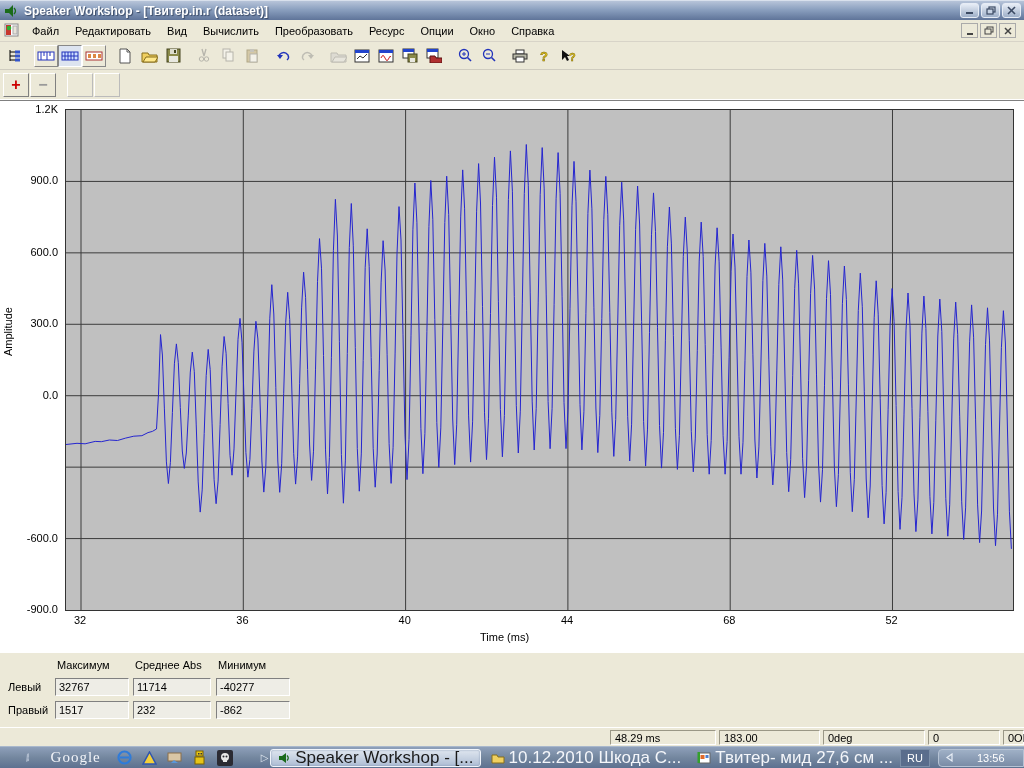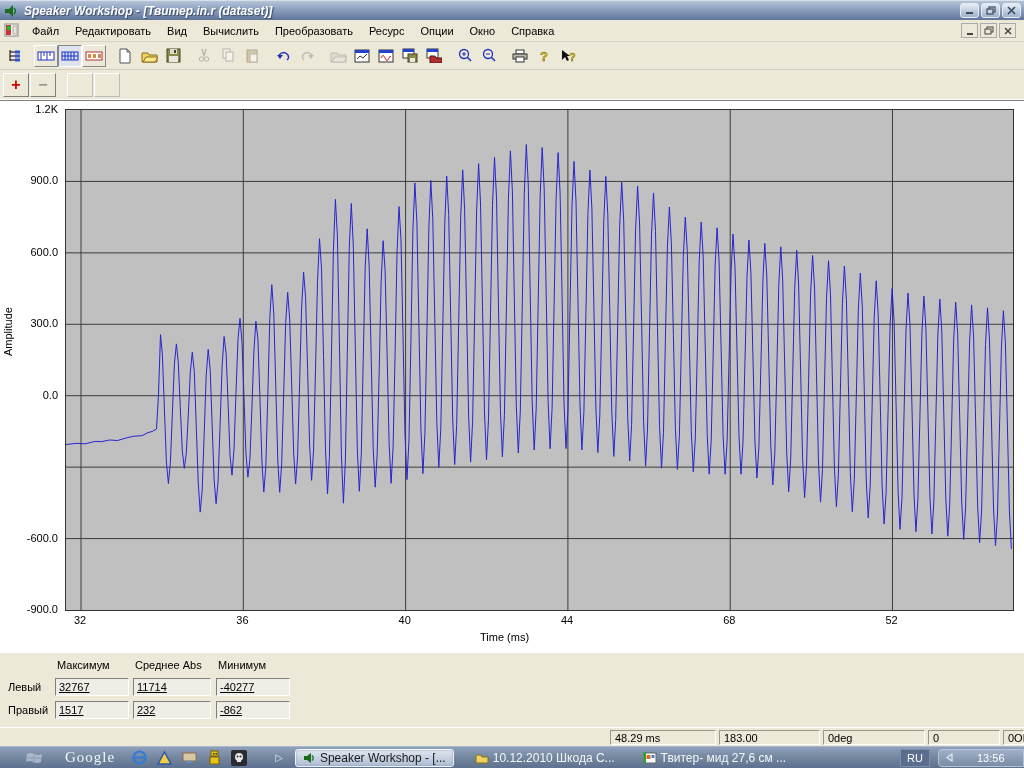--- a/index.html
+++ b/index.html
@@ -3,21 +3,21 @@
 <meta charset="utf-8">
 <style>
   * { margin:0; padding:0; box-sizing:border-box; }
   html,body { width:1024px; height:768px; overflow:hidden; }
   body { font-family:"Liberation Sans","DejaVu Sans",sans-serif; font-size:11px; }
   #app { position:relative; width:1024px; height:768px; background:#ece9d8; }
 
   
   .titlebar { position:absolute; left:0; top:0; width:1024px; height:20px;
     background:linear-gradient(#b7c4d9 0%, #8ba0bf 45%, #5f7499 100%);
-    border-top:1px solid #d8e0ec; display:flex; align-items:center; padding:0 3px;font-style:italic; }
+    border-top:1px solid #d8e0ec; display:flex; align-items:center; padding:0 3px; }
   .titlebar .title { color:#fff; font-weight:bold; font-size:12px; margin-left:5px;
     text-shadow:1px 1px 1px #3a4a66; white-space:nowrap; }
   .tb-btns { margin-left:auto; display:flex; gap:2px; }
   .tb-btn { width:19px; height:15px; border:1px solid #e6ecf5; border-radius:3px;
     background:linear-gradient(#e7edf6,#9fb0c9); display:flex; align-items:center; justify-content:center; }
   .tb-btn svg { display:block; }
 
   
   .menubar { position:absolute; left:0; top:20px; width:1024px; height:22px;
     background:#ece9d8; border-bottom:1px solid #d8d4c8; display:flex; align-items:center; padding:0 4px; }
@@ -61,21 +61,21 @@
   .xlabel { position:absolute; left:480px; top:530px; font-size:11px; color:#000; }
 
   
   .stats { position:absolute; left:0; top:652px; width:1024px; height:75px;
     background:#ece9d8; border-top:1px solid #fff; }
   .stats .hdr { position:absolute; top:6px; font-size:11px; color:#000; }
   .stats .rowlab { position:absolute; font-size:11px; color:#000; }
   .field { position:absolute; height:18px; width:74px; background:#eeede6;
     border-top:1px solid #808080; border-left:1px solid #808080;
     border-bottom:1px solid #fff; border-right:1px solid #fff;
-    font-size:11px; padding:2px 3px; color:#000;text-decoration:underline; }
+    font-size:11px; padding:2px 3px; color:#000; }
 
   
   .statusbar { position:absolute; left:0; top:727px; width:1024px; height:19px;
     background:#ece9d8; border-top:1px solid #fff; }
   .scell { position:absolute; top:2px; height:15px; background:#ece9d8;
     border-top:1px solid #9a9786; border-left:1px solid #9a9786;
     border-bottom:1px solid #fff; border-right:1px solid #fff;
     font-size:11px; padding:1px 4px; color:#000; }
 
   
@@ -83,21 +83,21 @@
     background:linear-gradient(#8ea0ba 0%, #74879f 50%, #5d7190 100%);
     border-top:1px solid #a9b8cc; display:flex; align-items:center; }
   .flag { margin-left:26px; opacity:.75; }
   .google { color:#f2f4f8; font-family:"Liberation Serif","DejaVu Serif",serif;
     font-size:15px; margin-left:22px; letter-spacing:1px; }
   .ql { display:flex; gap:9px; margin-left:16px; align-items:center; }
   .qlicon { width:16px; height:16px; display:flex; align-items:center; justify-content:center;
     font-size:12px; }
   .chev { color:#dfe6ef; margin-left:28px; font-size:10px; }
   .task { height:18px; display:flex; align-items:center; gap:4px; padding:0 7px;
-    color:#f4f6fa; font-size:12px; white-space:nowrap; }
+    color:#f4f6fa; font-size:17px; white-space:nowrap; }
   .task.active { background:linear-gradient(#dfe6ef,#aebdd4); border:1px solid #f0f4fa;
     border-radius:3px; color:#1a1a1a; box-shadow:inset 0 0 2px #7d92b0; }
   .tray { margin-left:auto; display:flex; align-items:flex-end; }
   .ru { background:#5a6d8c; color:#fff; font-size:11px; padding:2px 6px; margin-right:8px;
     border:1px solid #7c8fa8; }
   .clockbox { background:linear-gradient(#9fb0c6,#7a8ca6); border:1px solid #b6c3d4;
     border-radius:4px 0 0 4px; height:18px; display:flex; align-items:center; gap:24px;
     padding:0 8px 0 6px; color:#fff; font-size:11px; min-width:86px; }
 </style>
 </head>

